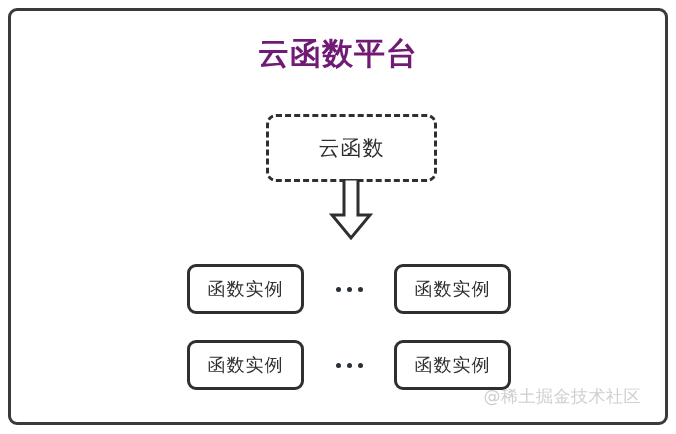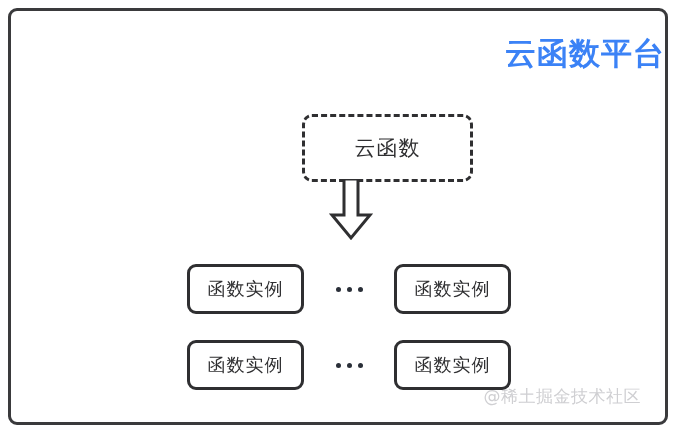--- a/index.html
+++ b/index.html
@@ -33,44 +33,43 @@
     border-radius: 9px;
     background: #ffffff;
   }
 
   
   .platform-title {
     position: absolute;
     left: 0;
     top: 22px;
     width: 100%;
-    text-align: right;
+    text-align: center;
     font-size: 31px;
     font-weight: bold;
-    color: #3b82f6;
+    color: #701a75;
     letter-spacing: 1px;
     line-height: 40px;
     white-space: nowrap;
   }
 
   
   .function-box {
     position: absolute;
     left: 255px;
     top: 103px;
     width: 171px;
     height: 68px;
     box-sizing: border-box;
     border: 3px dashed #2f2f31;
     border-radius: 10px;
     background: #ffffff;
     display: flex;
     align-items: center;
     justify-content: center;
-    margin-left: 36px;
   }
   .function-box-label {
     font-size: 21px;
     color: #2f2f31;
     letter-spacing: 1px;
     line-height: 1;
     white-space: nowrap;
   }
 
   

